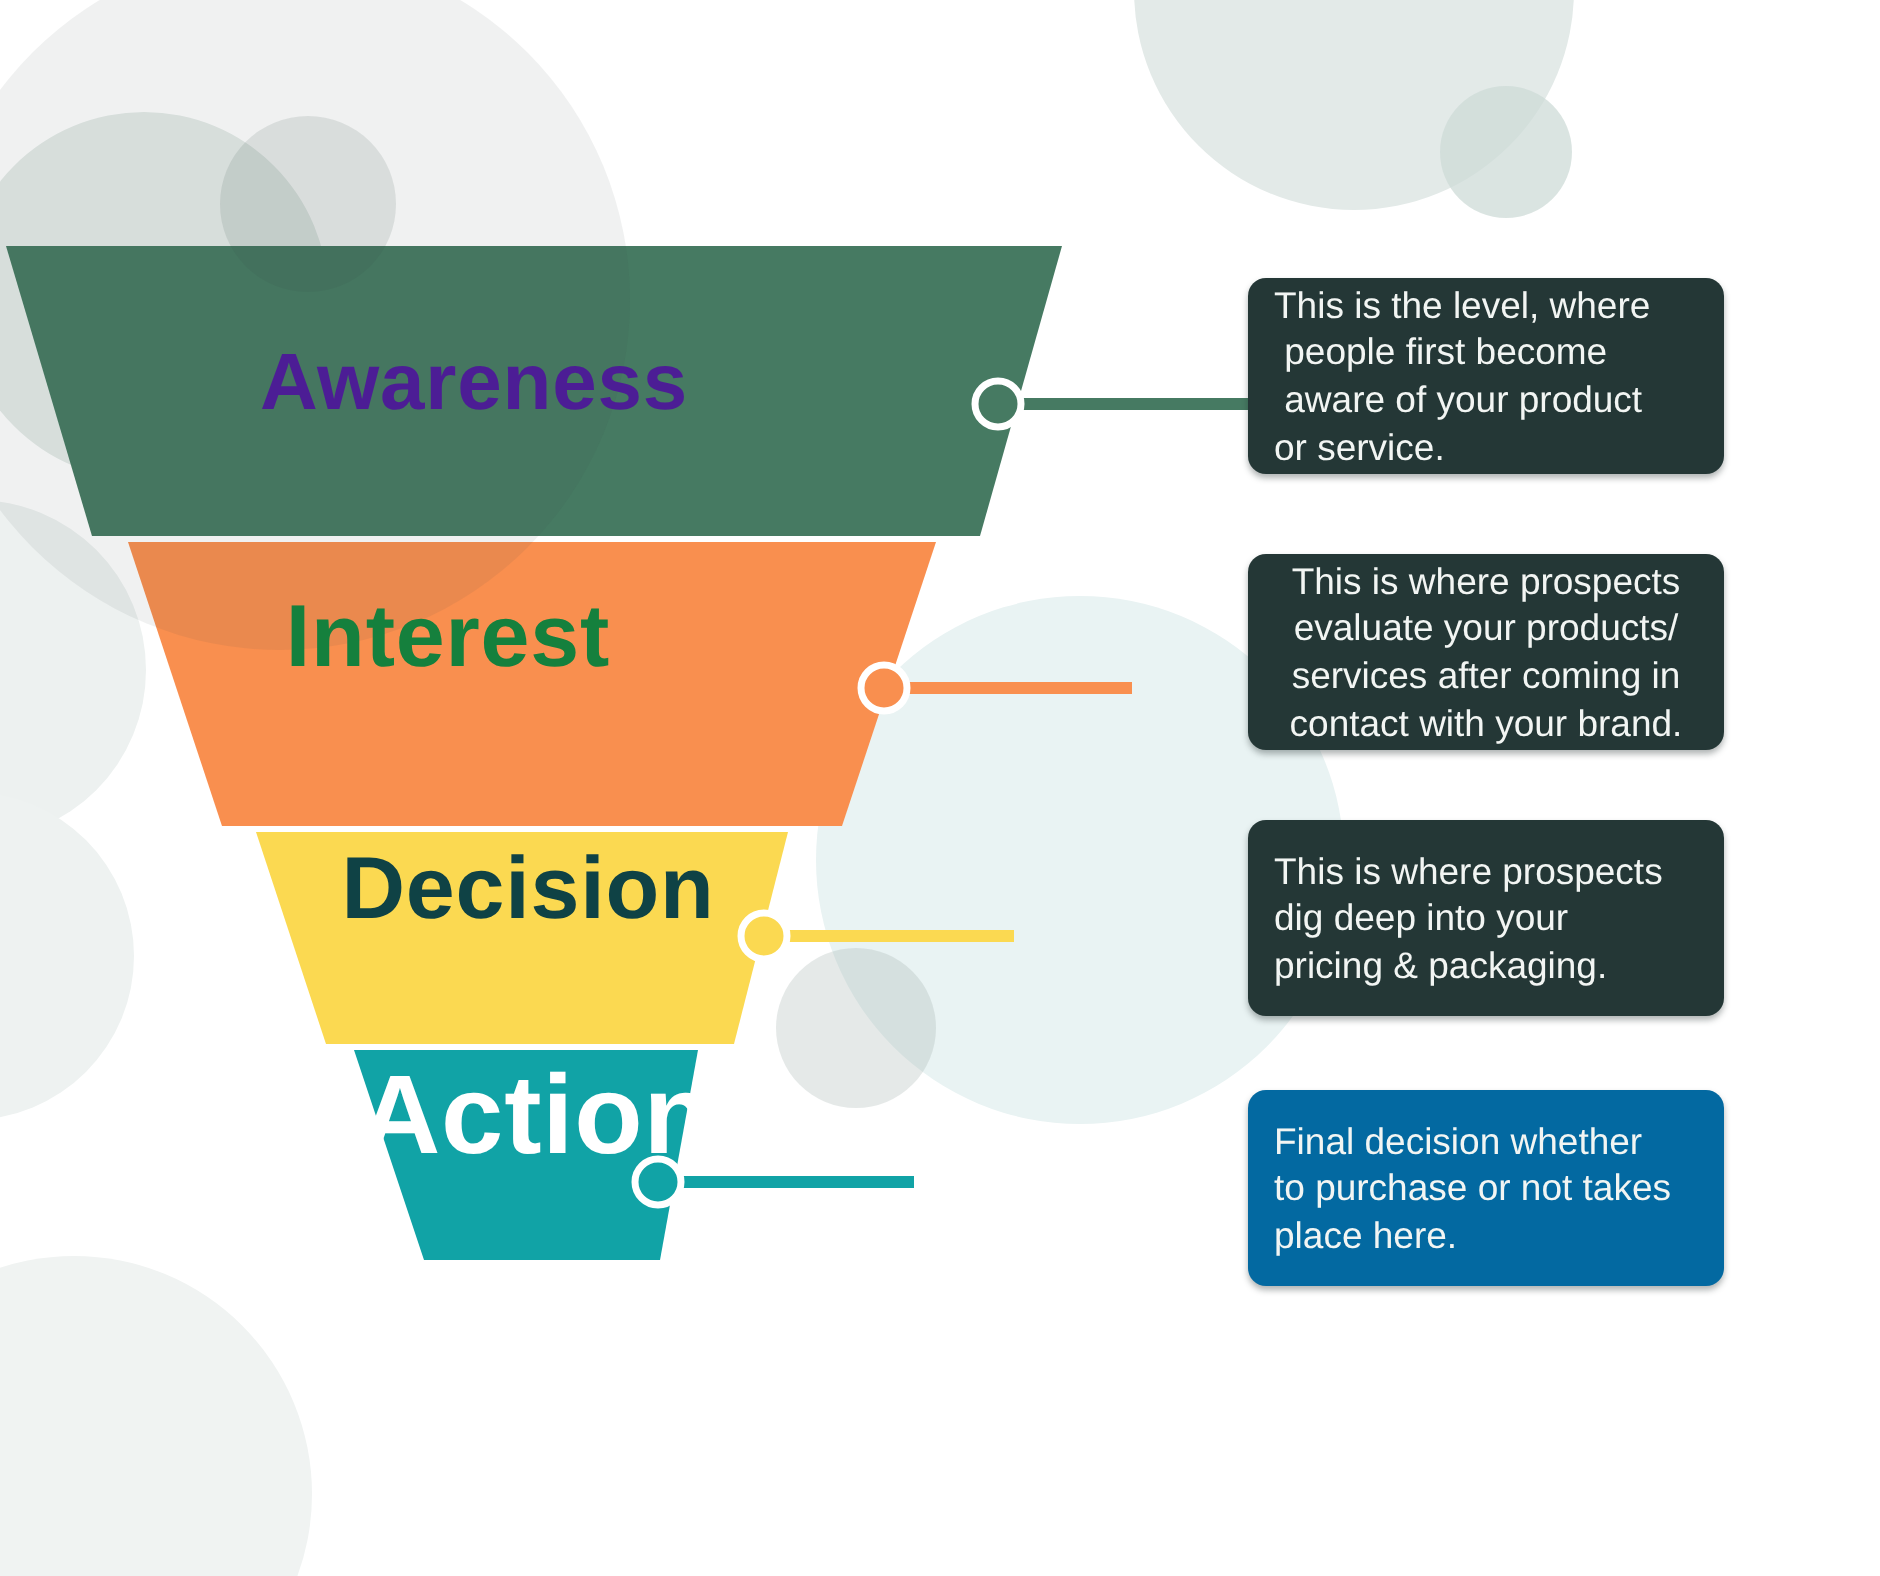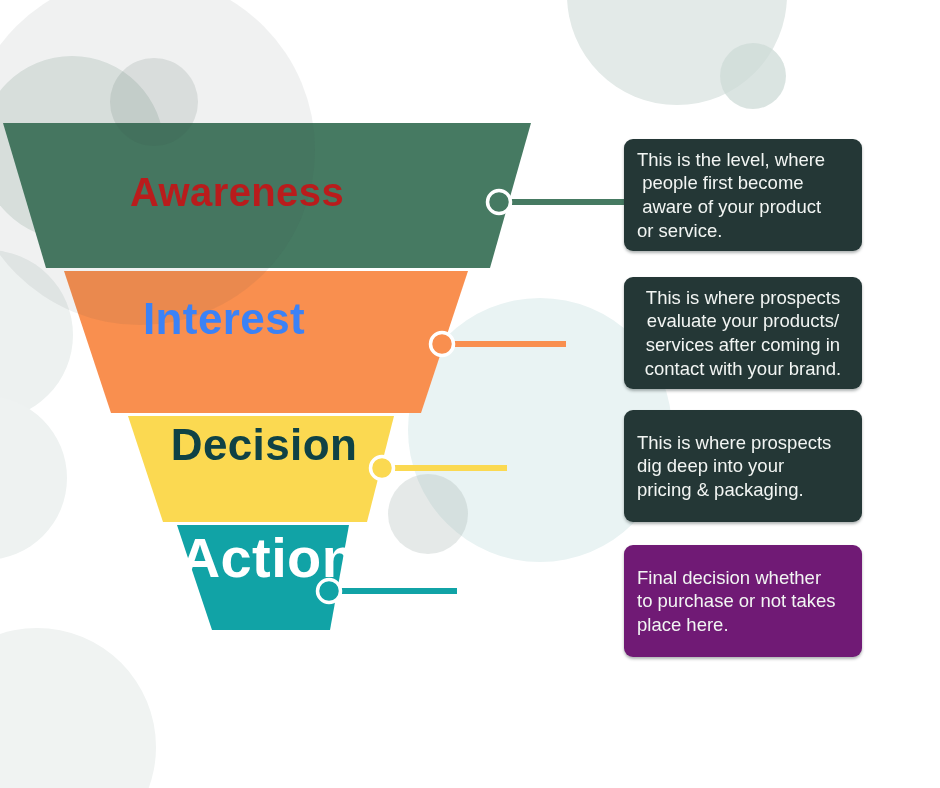--- a/index.html
+++ b/index.html
@@ -21,21 +21,21 @@
   .funnel-svg{position:absolute;left:0;top:0;z-index:2;}
   .stage-label{
     position:absolute;z-index:4;transform:translate(-50%,-50%);
     font-weight:bold;letter-spacing:0.4px;white-space:nowrap;
   }
   .label-awareness{left:237px;top:192px;font-size:40px;}
   .label-interest{left:224px;top:319px;font-size:44px;}
   .label-decision{left:264px;top:445px;font-size:44px;}
   .label-action{left:268px;top:557px;font-size:56px;}
   .note-card{
-    position:absolute;left:624px;width:238px;height:112px;z-index:4;
+    position:absolute;left:624px;width:238px;height:98px;z-index:4;
     border-radius:9px;display:flex;align-items:center;
     box-shadow:0 2px 3px rgba(25,38,36,0.35);
   }
   .card-1{top:139px;}
   .card-2{top:277px;}
   .card-3{top:410px;}
   .card-4{top:545px;}
   .note-text{
     margin:0;padding:0 13px;width:100%;
     font-size:18.5px;line-height:23.6px;
@@ -71,41 +71,41 @@
 
     <circle cx="499" cy="202" r="11.5" stroke="#ffffff" stroke-width="3.5" fill="#467a62"></circle>
     <circle cx="442" cy="344" r="11.5" stroke="#ffffff" stroke-width="3.5" fill="#f98f4f"></circle>
     <circle cx="382" cy="468" r="11.5" stroke="#ffffff" stroke-width="3.5" fill="#fbd951"></circle>
     <circle cx="329" cy="591" r="11.5" stroke="#ffffff" stroke-width="3.5" fill="#11a3a6"></circle>
   </svg>
 
   <div class="blob blob-dbig"></div>
   <div class="blob blob-dsmall"></div>
 
-  <div class="stage-label label-awareness" style="color: #b91c1c;">Awareness</div>
-  <div class="stage-label label-interest" style="color: #3b82f6;">Interest</div>
+  <div class="stage-label label-awareness" style="color: #4c1d95;">Awareness</div>
+  <div class="stage-label label-interest" style="color: #15803d;">Interest</div>
   <div class="stage-label label-decision" style="color: rgb(15, 66, 69);">Decision</div>
   <div class="stage-label label-action" style="color: rgb(255, 255, 255);">Action</div>
 
   <div class="note-card card-1" style="background: rgb(36, 55, 54);">
     <p class="note-text" style="color: rgb(242, 245, 243);">This is the level, where
  people first become
  aware of your product
 or service.</p>
   </div>
   <div class="note-card card-2" style="background: rgb(36, 55, 54);">
     <p class="note-text center" style="color: rgb(242, 245, 243);">This is where prospects
 evaluate your products/
 services after coming in
 contact with your brand.</p>
   </div>
   <div class="note-card card-3" style="background: rgb(36, 55, 54);">
     <p class="note-text" style="color: rgb(242, 245, 243);">This is where prospects
 dig deep into your
 pricing &amp; packaging.</p>
   </div>
-  <div class="note-card card-4" style="background: #701a75;">
+  <div class="note-card card-4" style="background: #0369a1;">
     <p class="note-text" style="color: rgb(242, 245, 243);">Final decision whether
 to purchase or not takes
 place here.</p>
   </div>
 
 </div>
 
 </body></html>

